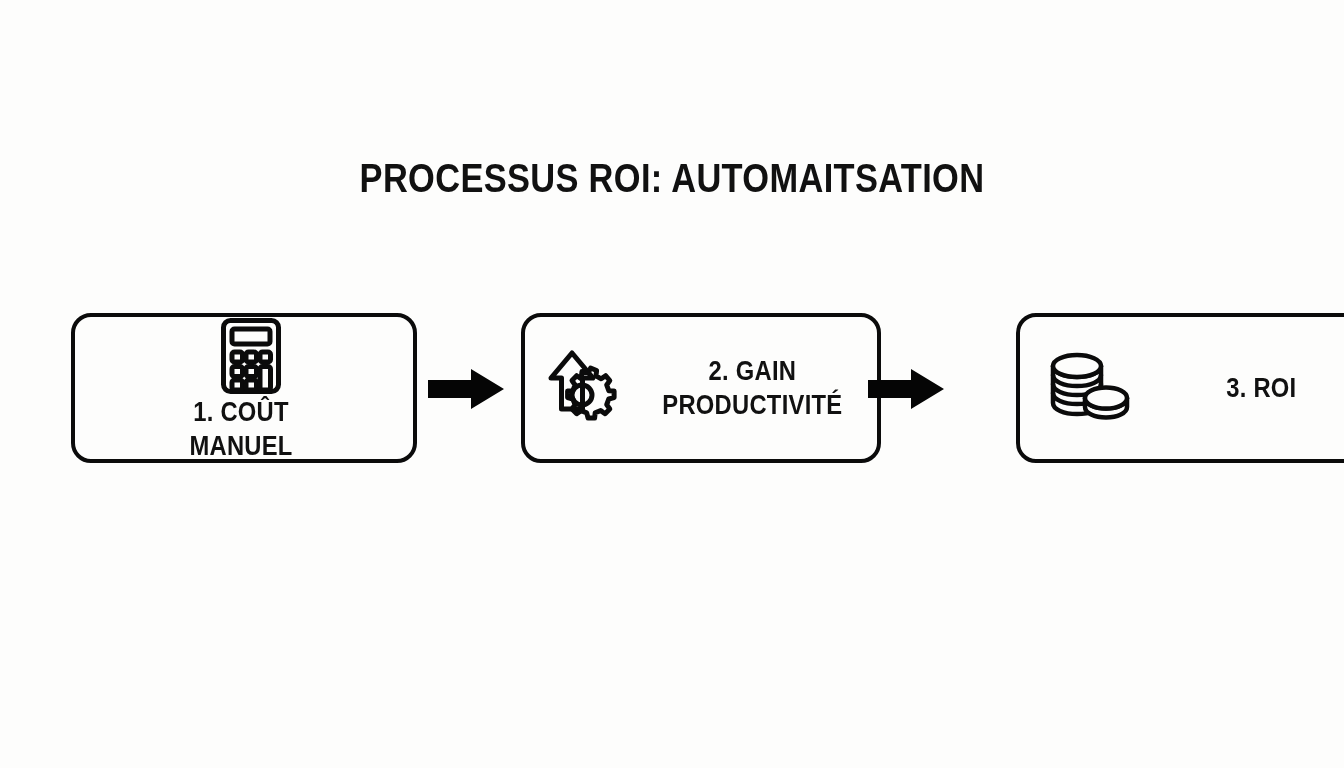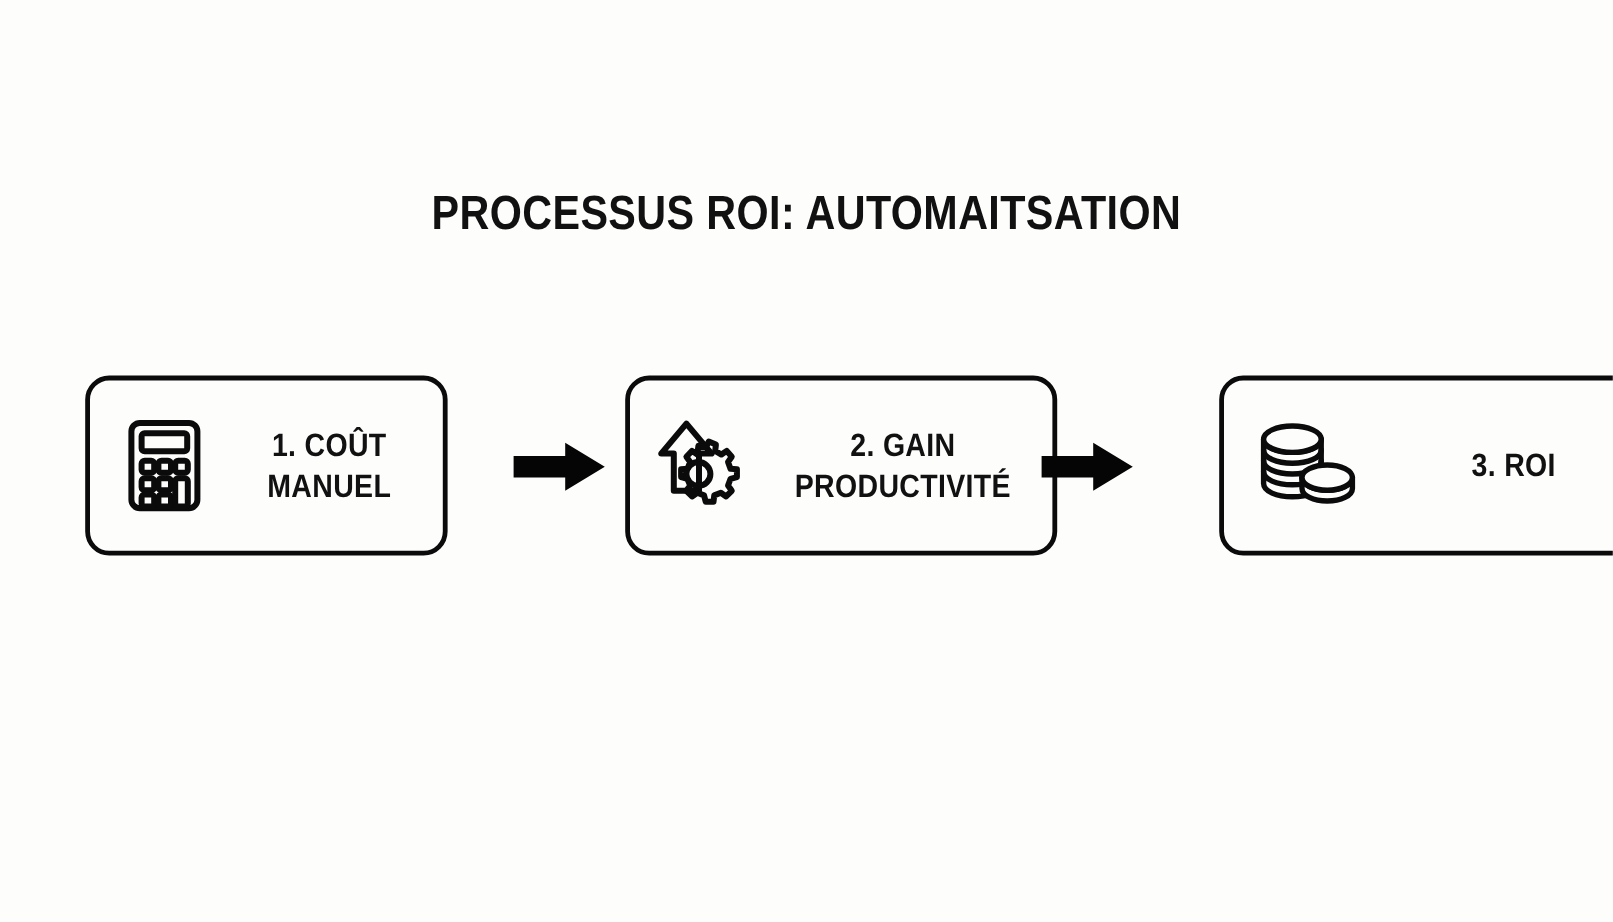--- a/index.html
+++ b/index.html
@@ -56,21 +56,21 @@
     height: 150px;
     box-sizing: border-box;
     border: 4px solid #0b0b0b;
     border-radius: 20px;
     background: #fdfdfc;
     display: flex;
     align-items: center;
     justify-content: flex-start;
   }
 
-  #box-1 { left: 71px;  width: 302px; }
+  #box-1 { left: 71px;  width: 346px; flex-direction: column; }
   #box-2 { left: 521px; width: 360px; }
   #box-3 { left: 1016px; width: 376px; }
 
   .box-icon {
     flex: 0 0 auto;
     display: flex;
     align-items: center;
     justify-content: center;
   }
   #box-1 .box-icon { width: 96px; margin-left: 14px; }

